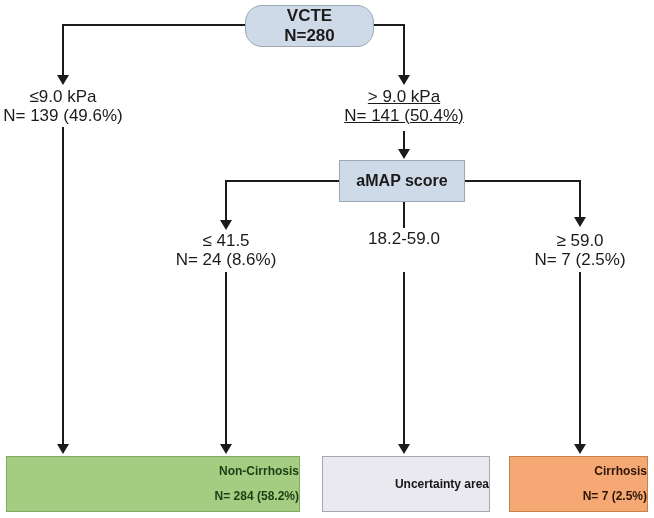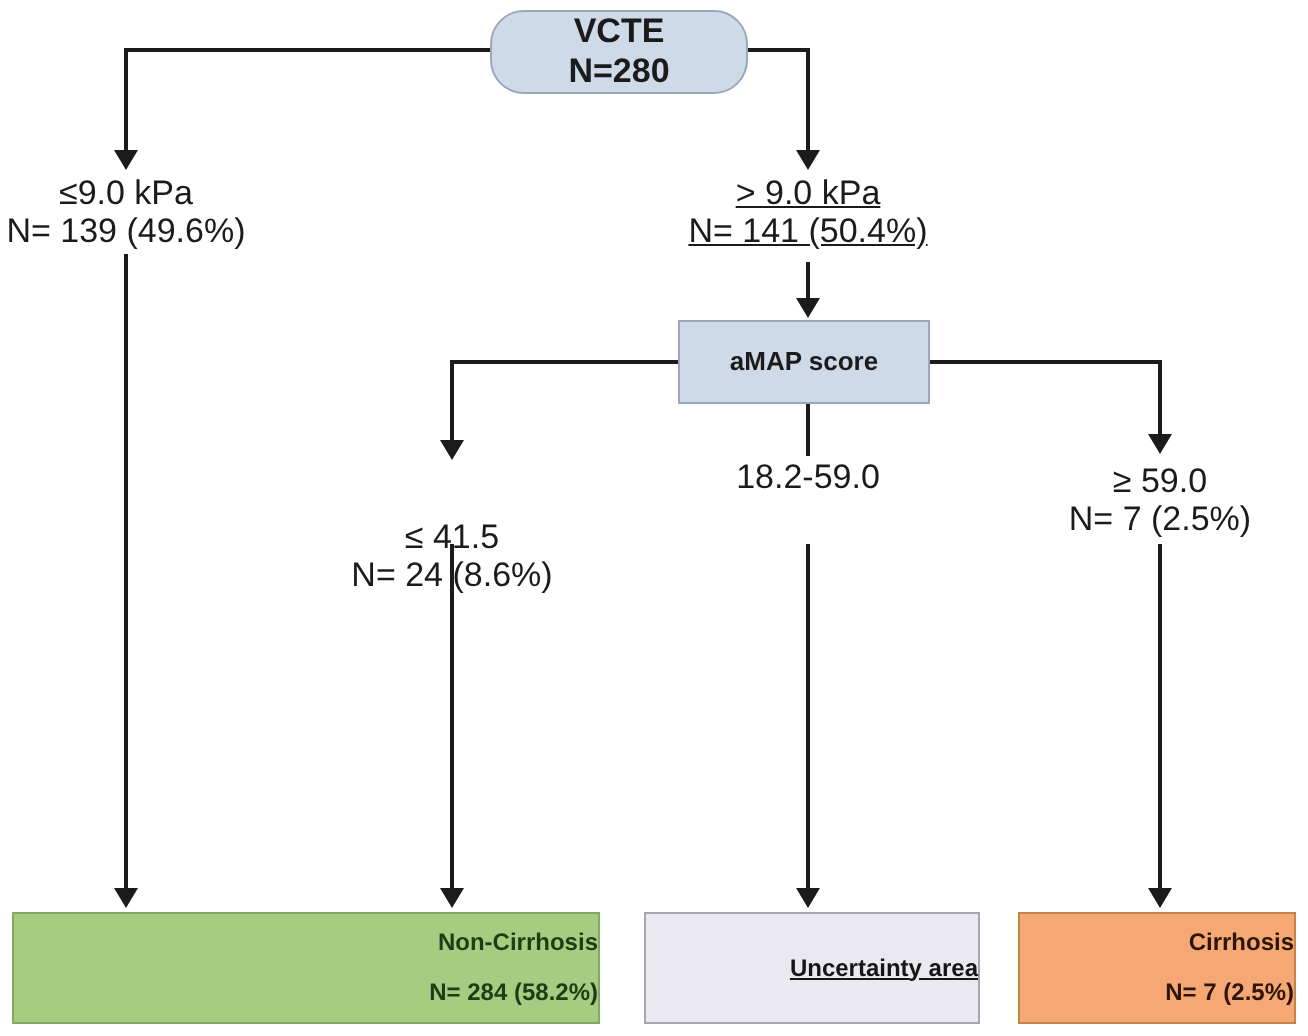--- a/index.html
+++ b/index.html
@@ -40,21 +40,20 @@
   }
   .outcome.green {
     background: var(--green-fill, #a5cd81);
     border: 1.5px solid var(--green-border, #84a765);
     color: var(--green-text, #1f3c15);
   }
   .outcome.gray {
     background: var(--gray-fill, #e9e9ef);
     border: 1.5px solid var(--gray-border, #a6a6b0);
     color: var(--gray-text, #161616);
-    text-decoration: underline;
   }
   .outcome.orange {
     background: var(--orange-fill, #f5a873);
     border: 1.5px solid var(--orange-border, #c68345);
     color: var(--orange-text, #2d1607);
   }
   .lbl {
     position: absolute;
     width: 160px;
     text-align: center;
@@ -107,35 +106,35 @@
   <div class="line" style="left:403px; top:272px; width:2px;   height:173px;"></div>
   <div class="arrow" style="left:398px; top:444px;"></div>
   <div class="line" style="left:579px; top:272px; width:2px;   height:173px;"></div>
   <div class="arrow" style="left:574px; top:444px;"></div>
 
   <div class="box node" style="left:245px; top:5px; width:129px; height:42px;border-radius:17px;">
     <div>VCTE</div>
     <div>N=280</div>
   </div>
 
-  <div class="box node" style="left:339px; top:160px; width:126px; height:42px; font-size:13px;">
+  <div class="box node" style="left:339px; top:160px; width:126px; height:42px; font-size:16px;">
     <div>aMAP score</div>
   </div>
 
   <div class="lbl" style="left:-17px; top:87px;">
     <div>≤9.0 kPa</div>
     <div>N= 139 (49.6%)</div>
   </div>
 
   <div class="lbl" style="left:324px; top:87px;text-decoration:underline;">
     <div>&gt; 9.0 kPa</div>
     <div>N= 141 (50.4%)</div>
   </div>
 
-  <div class="lbl" style="left:146px; top:231px;margin-top:28px;">
+  <div class="lbl" style="left:146px; top:231px;">
     <div>≤ 41.5</div>
     <div>N= 24 (8.6%)</div>
   </div>
 
   <div class="lbl" style="left:324px; top:229px;">
     <div>18.2-59.0</div>
   </div>
 
   <div class="lbl" style="left:500px; top:231px;">
     <div>≥ 59.0</div>

